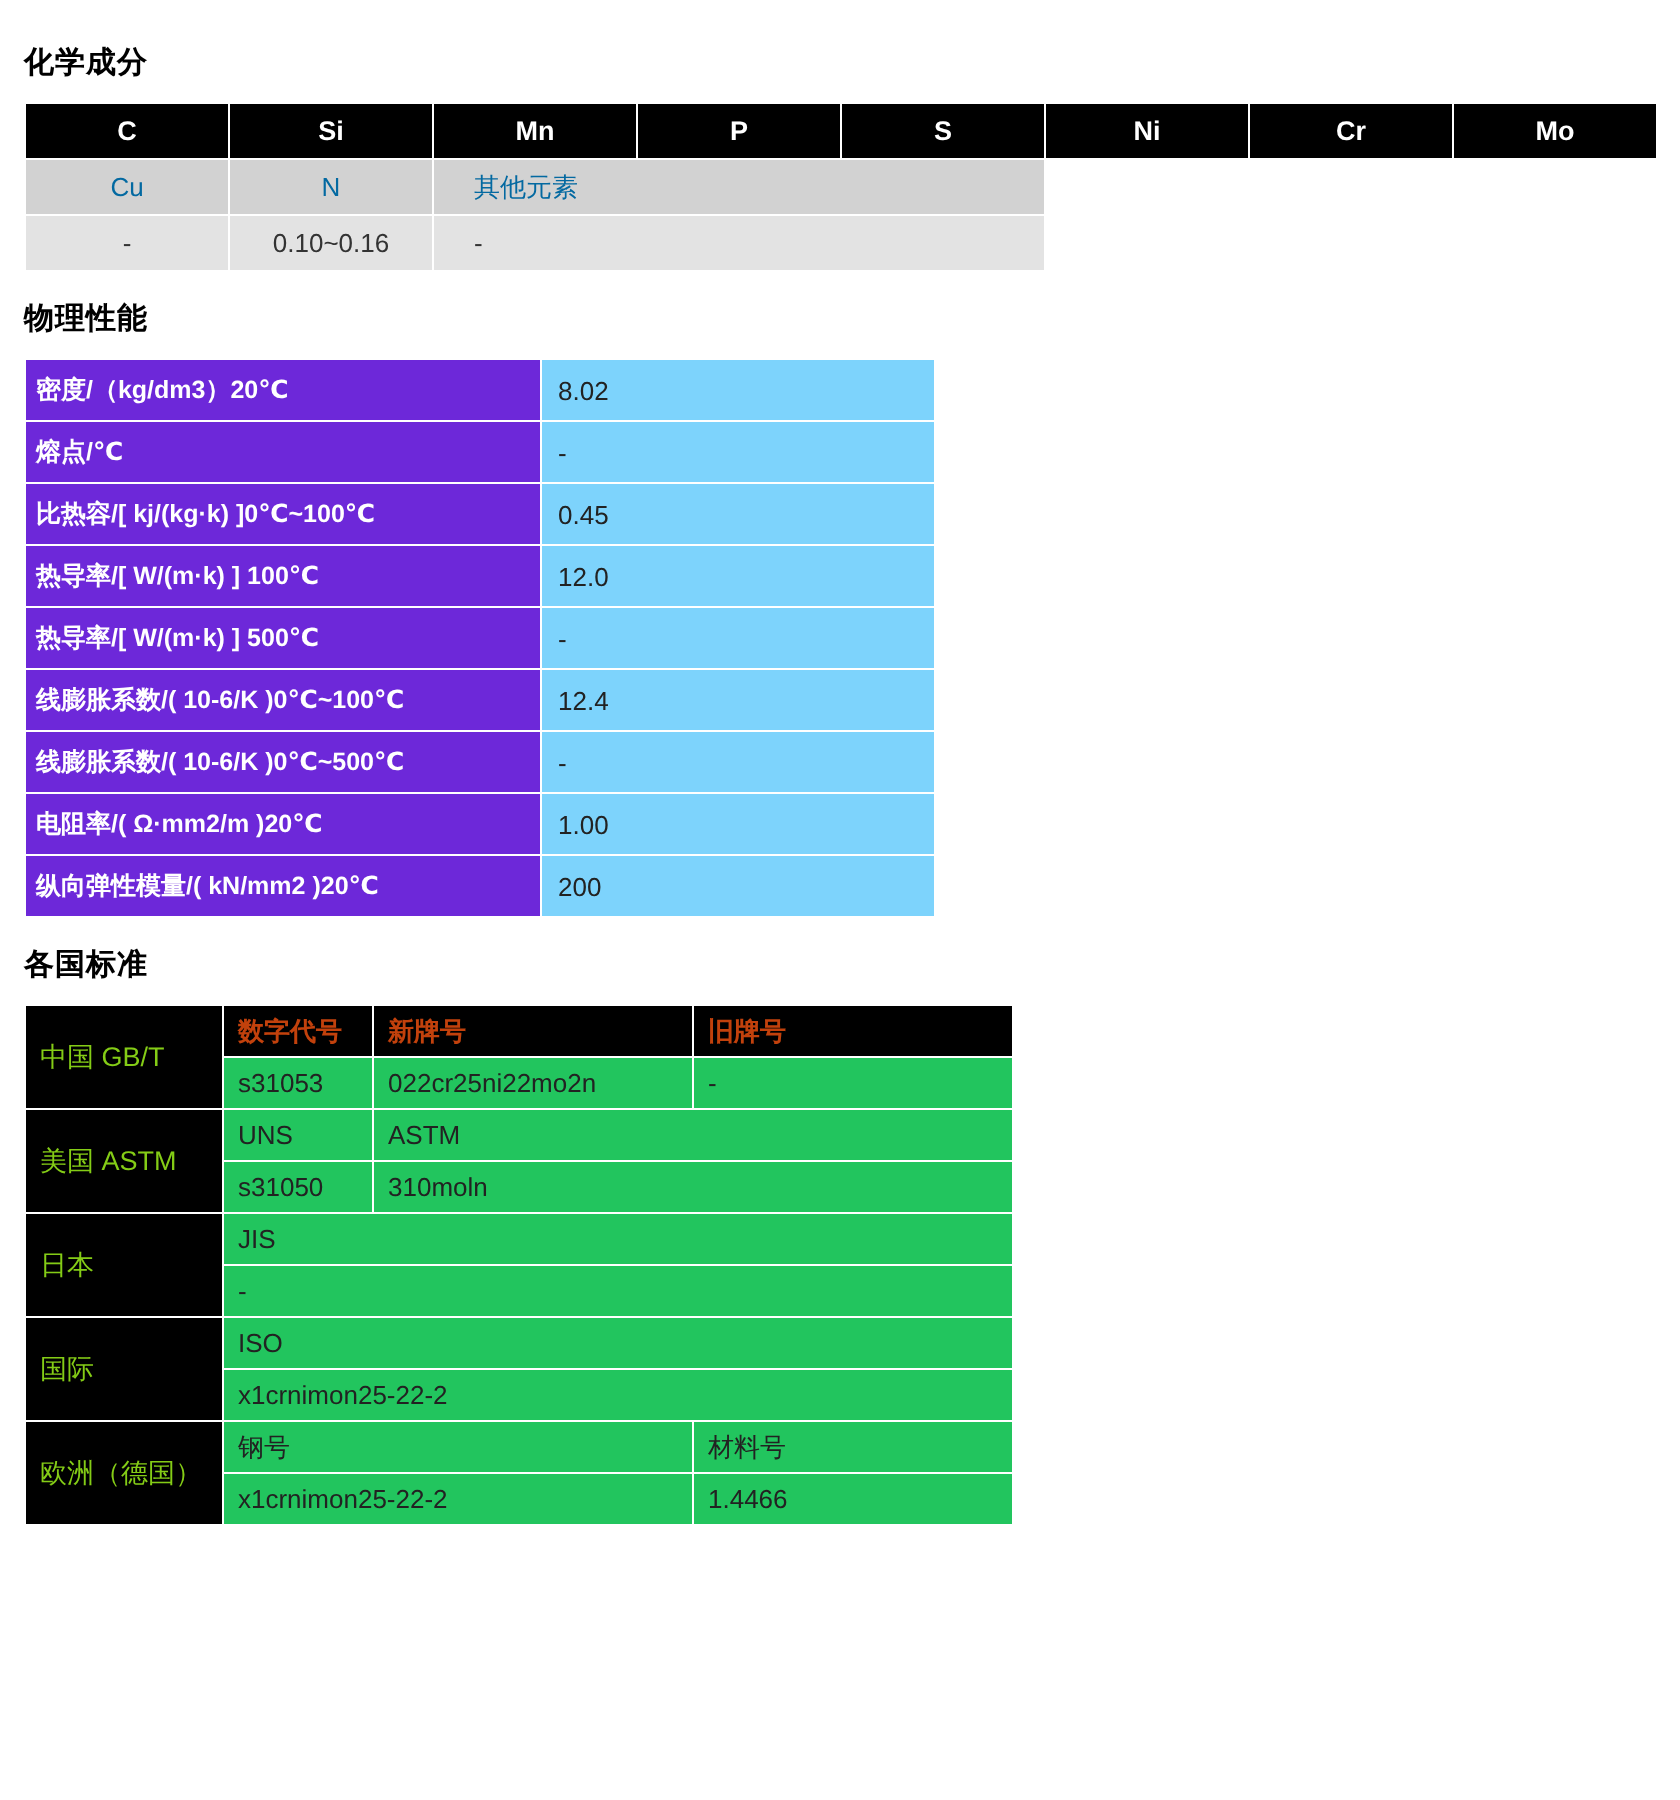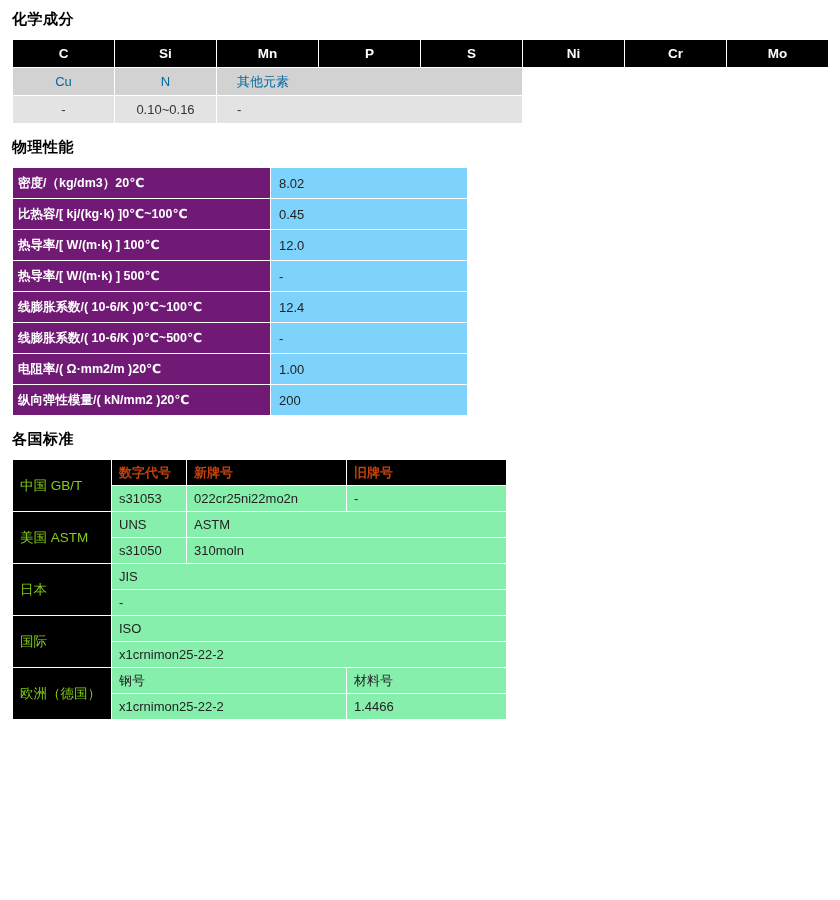--- a/index.html
+++ b/index.html
@@ -19,21 +19,21 @@
     min-height: 900px;
     padding: 10px 12px 20px 12px;
   }
   h2.section-title {
     font-size: 15px;
     font-weight: bold;
     margin: 14px 0 10px 0;
     color: #000;
     letter-spacing: 0.5px;
   }
-  h2.section-title:first-child { margin-top: 0; }
+  h2.section-title:first-child { margin-top: 12px; }
 
   table {
     border-collapse: collapse;
     border-spacing: 0;
   }
   td, th {
     padding: 0;
     font-weight: normal;
     vertical-align: middle;
   }
@@ -75,21 +75,21 @@
     width: 455px;
     table-layout: fixed;
   }
   .phys td {
     height: 31px;
     font-size: 13px;
     border: 1px solid #ffffff;
   }
   .phys .k {
     width: 258px;
-    background: #701a75;
+    background: #6d28d9;
     color: #ffffff;
     font-weight: bold;
     padding-left: 5px;
     font-size: 12.5px;
   }
   .phys .v {
     width: 197px;
     background: #7dd3fc;
     color: #222222;
     padding-left: 8px;
@@ -112,21 +112,21 @@
     font-weight: normal;
     width: 99px;
     font-size: 13.5px;
   }
   .std .hd {
     background: #000000;
     color: #c2410c;
     font-weight: bold;
   }
   .std .cell {
-    background: #86efac;
+    background: #22c55e;
     color: #222222;
     margin-top: 39px;
   }
 </style>
 </head>
 <body>
 
 <div class="page">
 
   <h2 class="section-title">化学成分</h2>
@@ -170,20 +170,24 @@
 
   <h2 class="section-title">物理性能</h2>
 
   <table class="phys">
     <tbody>
       <tr>
         <td class="k">密度/（kg/dm3）20℃</td>
         <td class="v">8.02</td>
       </tr>
       <tr>
+        <td class="k">熔点/℃</td>
+        <td class="v">-</td>
+      </tr>
+      <tr>
         <td class="k">比热容/[ kj/(kg·k) ]0℃~100℃</td>
         <td class="v">0.45</td>
       </tr>
       <tr>
         <td class="k">热导率/[ W/(m·k) ] 100℃</td>
         <td class="v">12.0</td>
       </tr>
       <tr>
         <td class="k">热导率/[ W/(m·k) ] 500℃</td>
         <td class="v">-</td>

